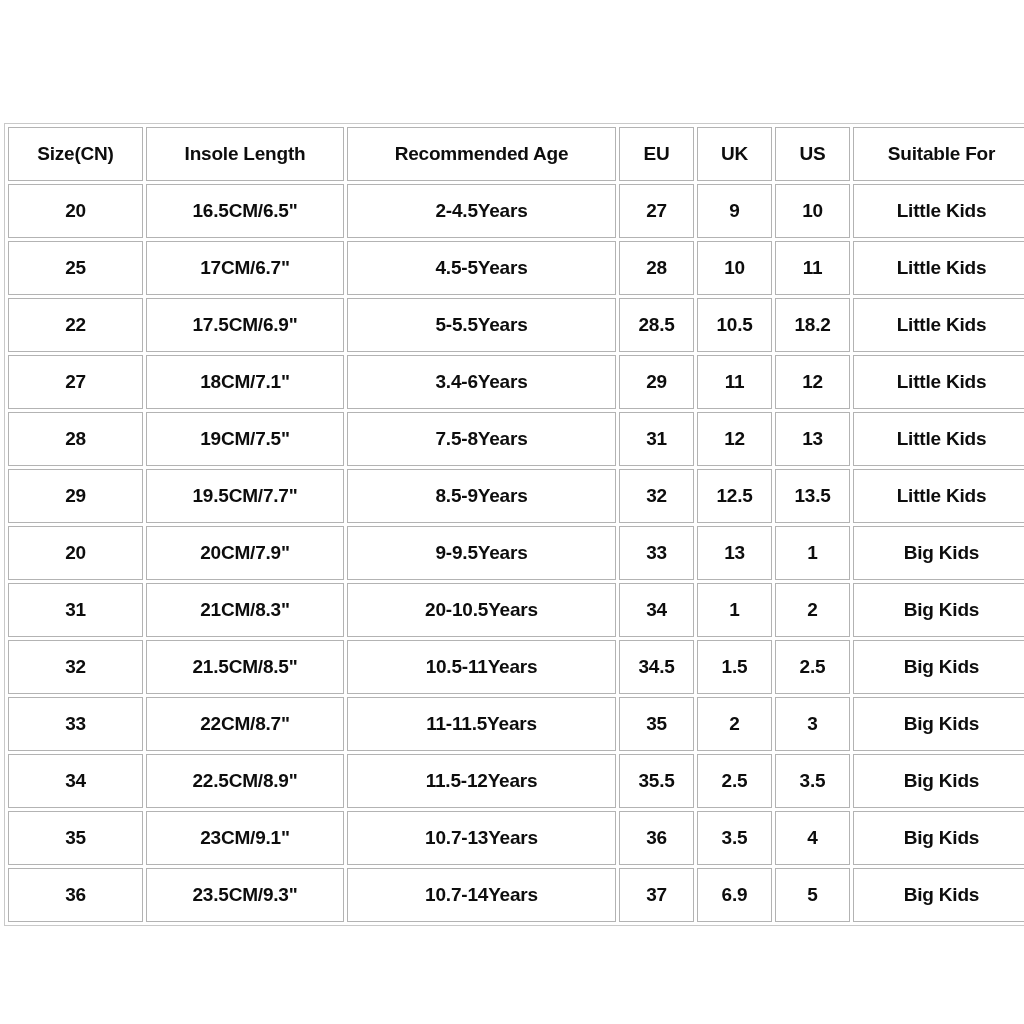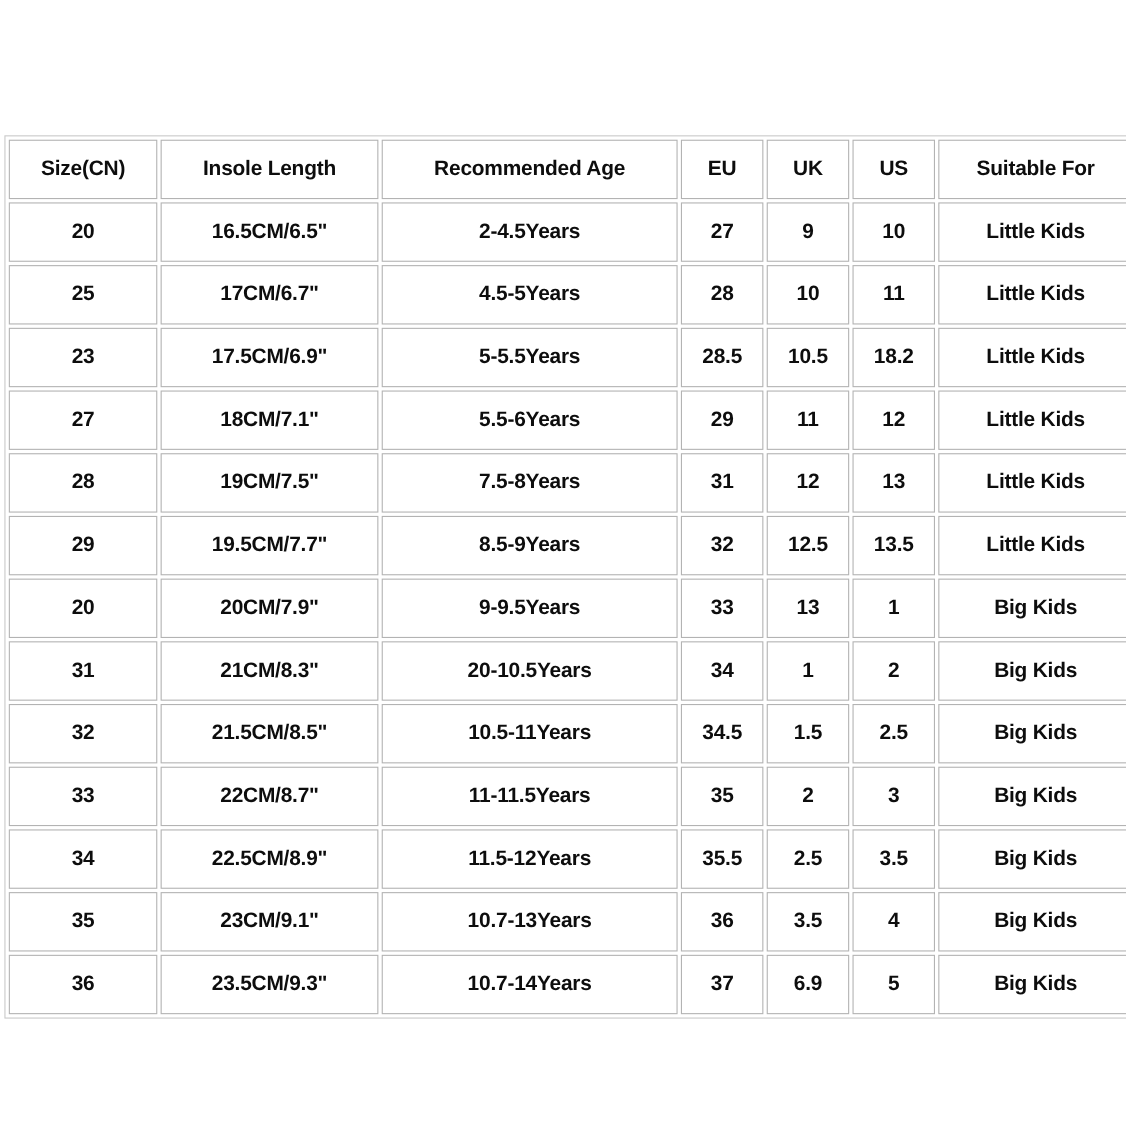--- a/index.html
+++ b/index.html
@@ -99,32 +99,32 @@
         <tr>
           <td>25</td>
           <td>17CM/6.7"</td>
           <td>4.5-5Years</td>
           <td>28</td>
           <td>10</td>
           <td>11</td>
           <td>Little Kids</td>
         </tr>
         <tr>
-          <td>23</td>
+          <td>22</td>
           <td>17.5CM/6.9"</td>
           <td>5-5.5Years</td>
           <td>28.5</td>
           <td>10.5</td>
           <td>18.2</td>
           <td>Little Kids</td>
         </tr>
         <tr>
           <td>27</td>
           <td>18CM/7.1"</td>
-          <td>5.5-6Years</td>
+          <td>3.4-6Years</td>
           <td>29</td>
           <td>11</td>
           <td>12</td>
           <td>Little Kids</td>
         </tr>
         <tr>
           <td>28</td>
           <td>19CM/7.5"</td>
           <td>7.5-8Years</td>
           <td>31</td>

